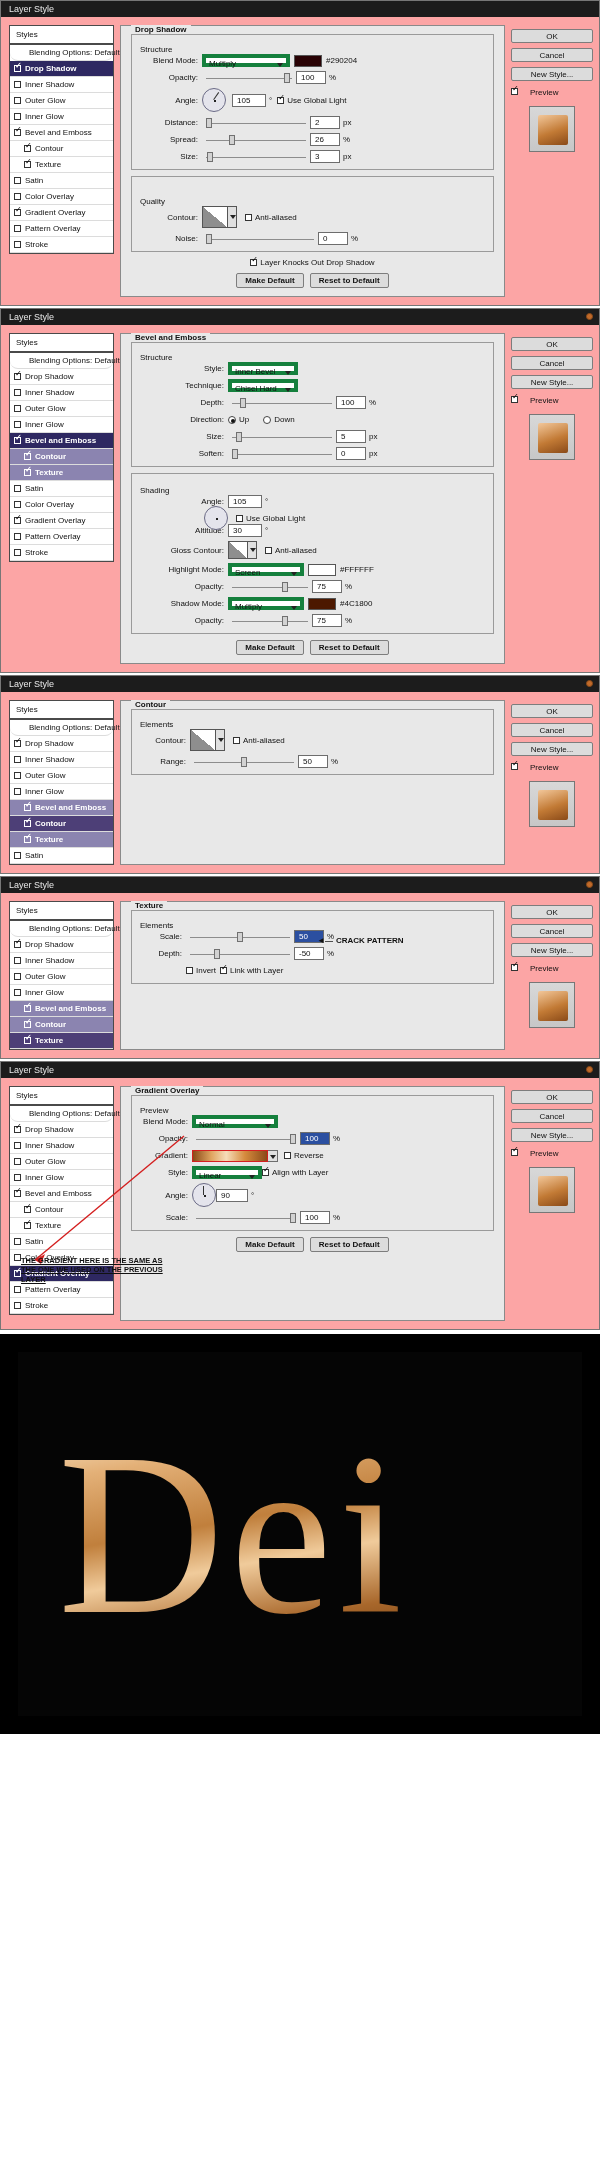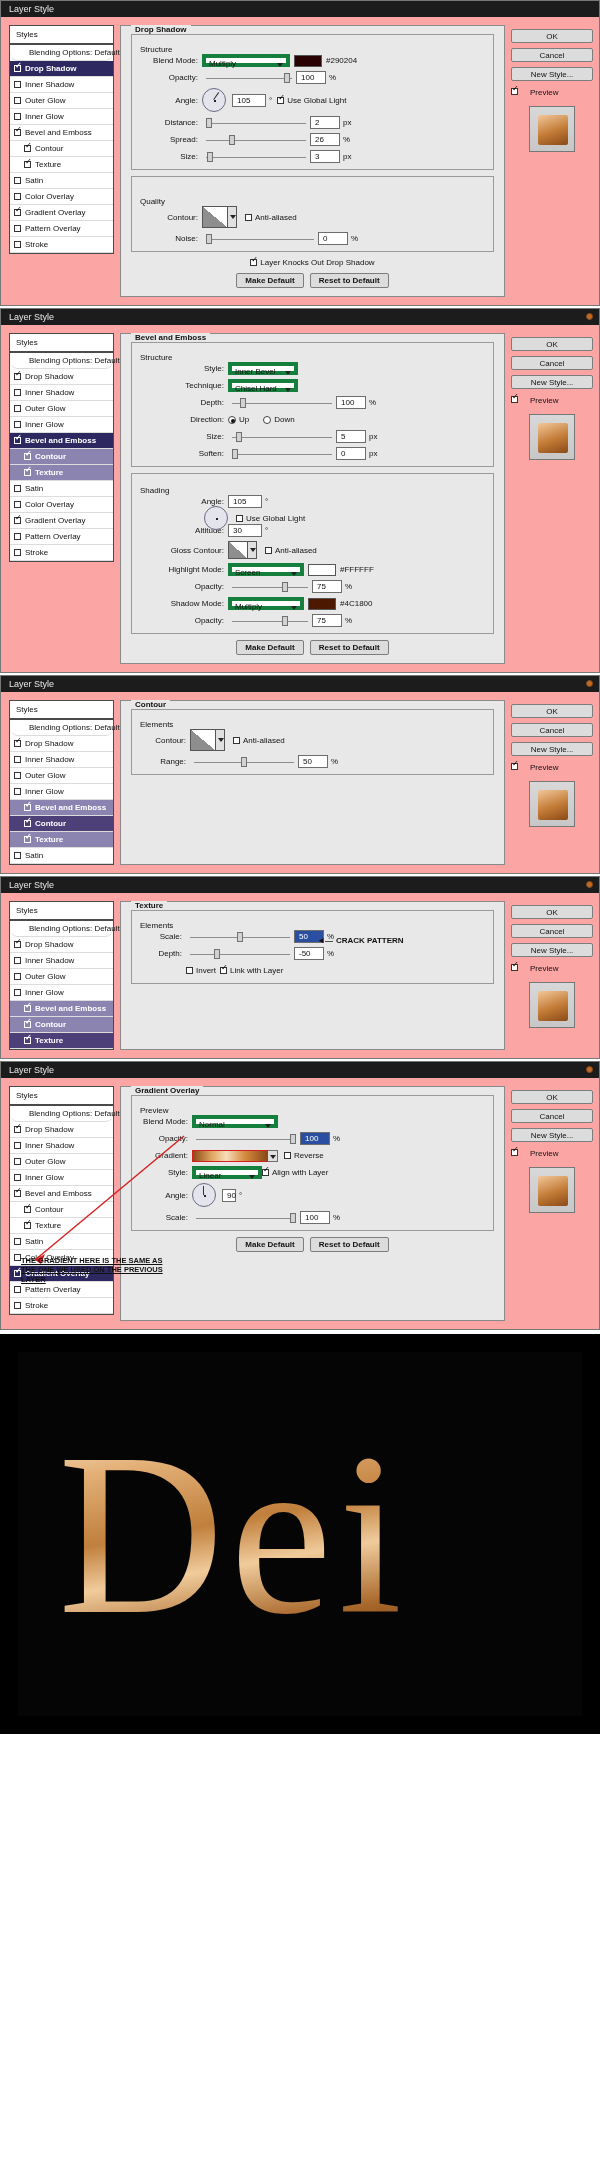--- a/index.html
+++ b/index.html
@@ -836,21 +836,21 @@
             <span>Align with Layer</span>
           </span>
         </div>
 
         <div class="row" style="align-items:center">
           <span class="lbl" style="width:52px">Angle:</span>
           <div class="angle-dial">
             <div class="needle" style="transform:rotate(180deg)"></div>
             <div class="ctr"></div>
           </div>
-          <div class="num" style="margin-left:6px;width:14px">90</div>
+          <div class="num" style="width:32px">90</div>
           <span class="unit">°</span>
         </div>
 
         <div class="row" style="margin-bottom:0">
           <span class="lbl" style="width:52px">Scale:</span>
           <div class="slider" style="flex:none;width:100px">
             <div class="track"></div>
             <div class="knob" style="left:94px"></div>
           </div>
           <div class="num">100</div>

